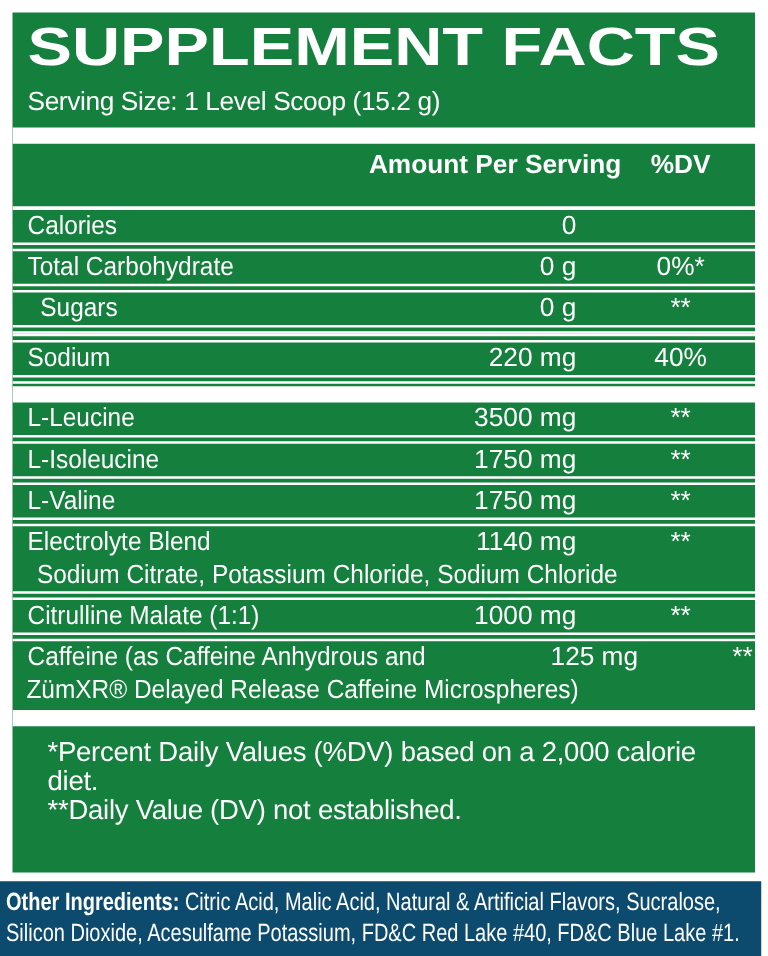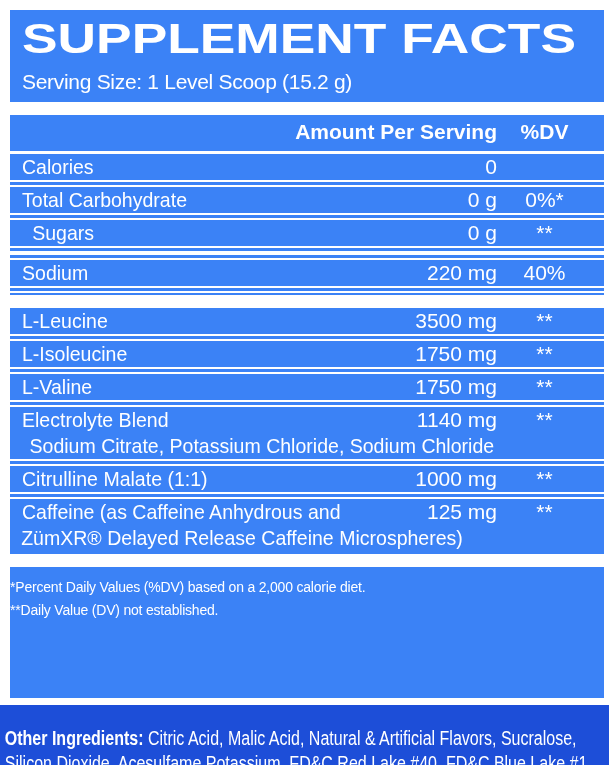--- a/index.html
+++ b/index.html
@@ -2,50 +2,50 @@
 <html><head>
 <meta charset="utf-8">
 <style>
   html,body{margin:0;padding:0;}
   body{
     width:614px;height:765px;position:relative;background:#ffffff;
     font-family:"Liberation Sans",sans-serif;color:#ffffff;overflow:hidden;
   }
   .panel{
     position:absolute;left:10px;top:10px;width:594px;height:688px;
-    background:#3b82f6;overflow:hidden;
+    background:#15803d;overflow:hidden;
   }
   .title{
     font-weight:bold;font-size:43px;line-height:47px;margin:5px 0 0 12px;
     white-space:nowrap;transform:scaleX(1.24);transform-origin:0 50%;
   }
   .serving{margin:7px 12px 0;font-size:21px;line-height:26px;letter-spacing:-0.3px;}
   .serving b{font-weight:normal;margin-top:40px;}
   .bar{height:13px;background:#ffffff;margin-top:7px;}
   .hrow{
-    display:flex;align-items:flex-end;padding:3px 12px 6px;
+    display:flex;align-items:flex-end;padding:3px 12px 20px;
     font-weight:bold;font-size:21px;line-height:27px;
   }
   .hrow .amount-h{flex:1;text-align:right;}
   .dv{width:95px;text-align:center;flex:0 0 auto;white-space:nowrap;}
   .hairline{height:3px;background:#ffffff;}
-  .row{display:flex;align-items:flex-start;padding:0 12px;font-size:21px;line-height:26px;}
+  .row{display:flex;align-items:flex-start;padding:0 12px;font-size:21px;line-height:26px;gap:36px;}
   .name{flex:1;white-space:nowrap;transform:scaleX(0.93);transform-origin:0 50%;}
   .row.indented-row .name{padding-left:11px;}
   .amount{width:110px;text-align:right;flex:0 0 auto;white-space:nowrap;}
   .sub{
     padding:0 12px;font-size:21px;line-height:26px;white-space:nowrap;
     transform:scaleX(0.93);transform-origin:0 50%;
   }
   .sub.sub-indent{padding-left:21px;}
   .sep{height:3px;border-top:2px solid #ffffff;border-bottom:2px solid #ffffff;}
-  .footnotes{padding:9px 0 0;font-size:14px;line-height:23px;letter-spacing:-0.2px;}
+  .footnotes{padding:9px 28px 0;font-size:22px;line-height:23px;letter-spacing:-0.2px;}
   .strip{
     position:absolute;left:0;top:705px;width:609px;height:60px;
-    background:#1d4ed8;box-sizing:border-box;padding-top:21px;
+    background:#0c4a6e;box-sizing:border-box;padding-top:5px;
   }
   .strip-line{
     white-space:nowrap;transform:scaleX(0.8);transform-origin:0 50%;
     font-size:20px;line-height:25px;padding-left:6px;
   }
   .strip-line b{font-weight:bold;}
 </style>
 </head>
 <body>
 

